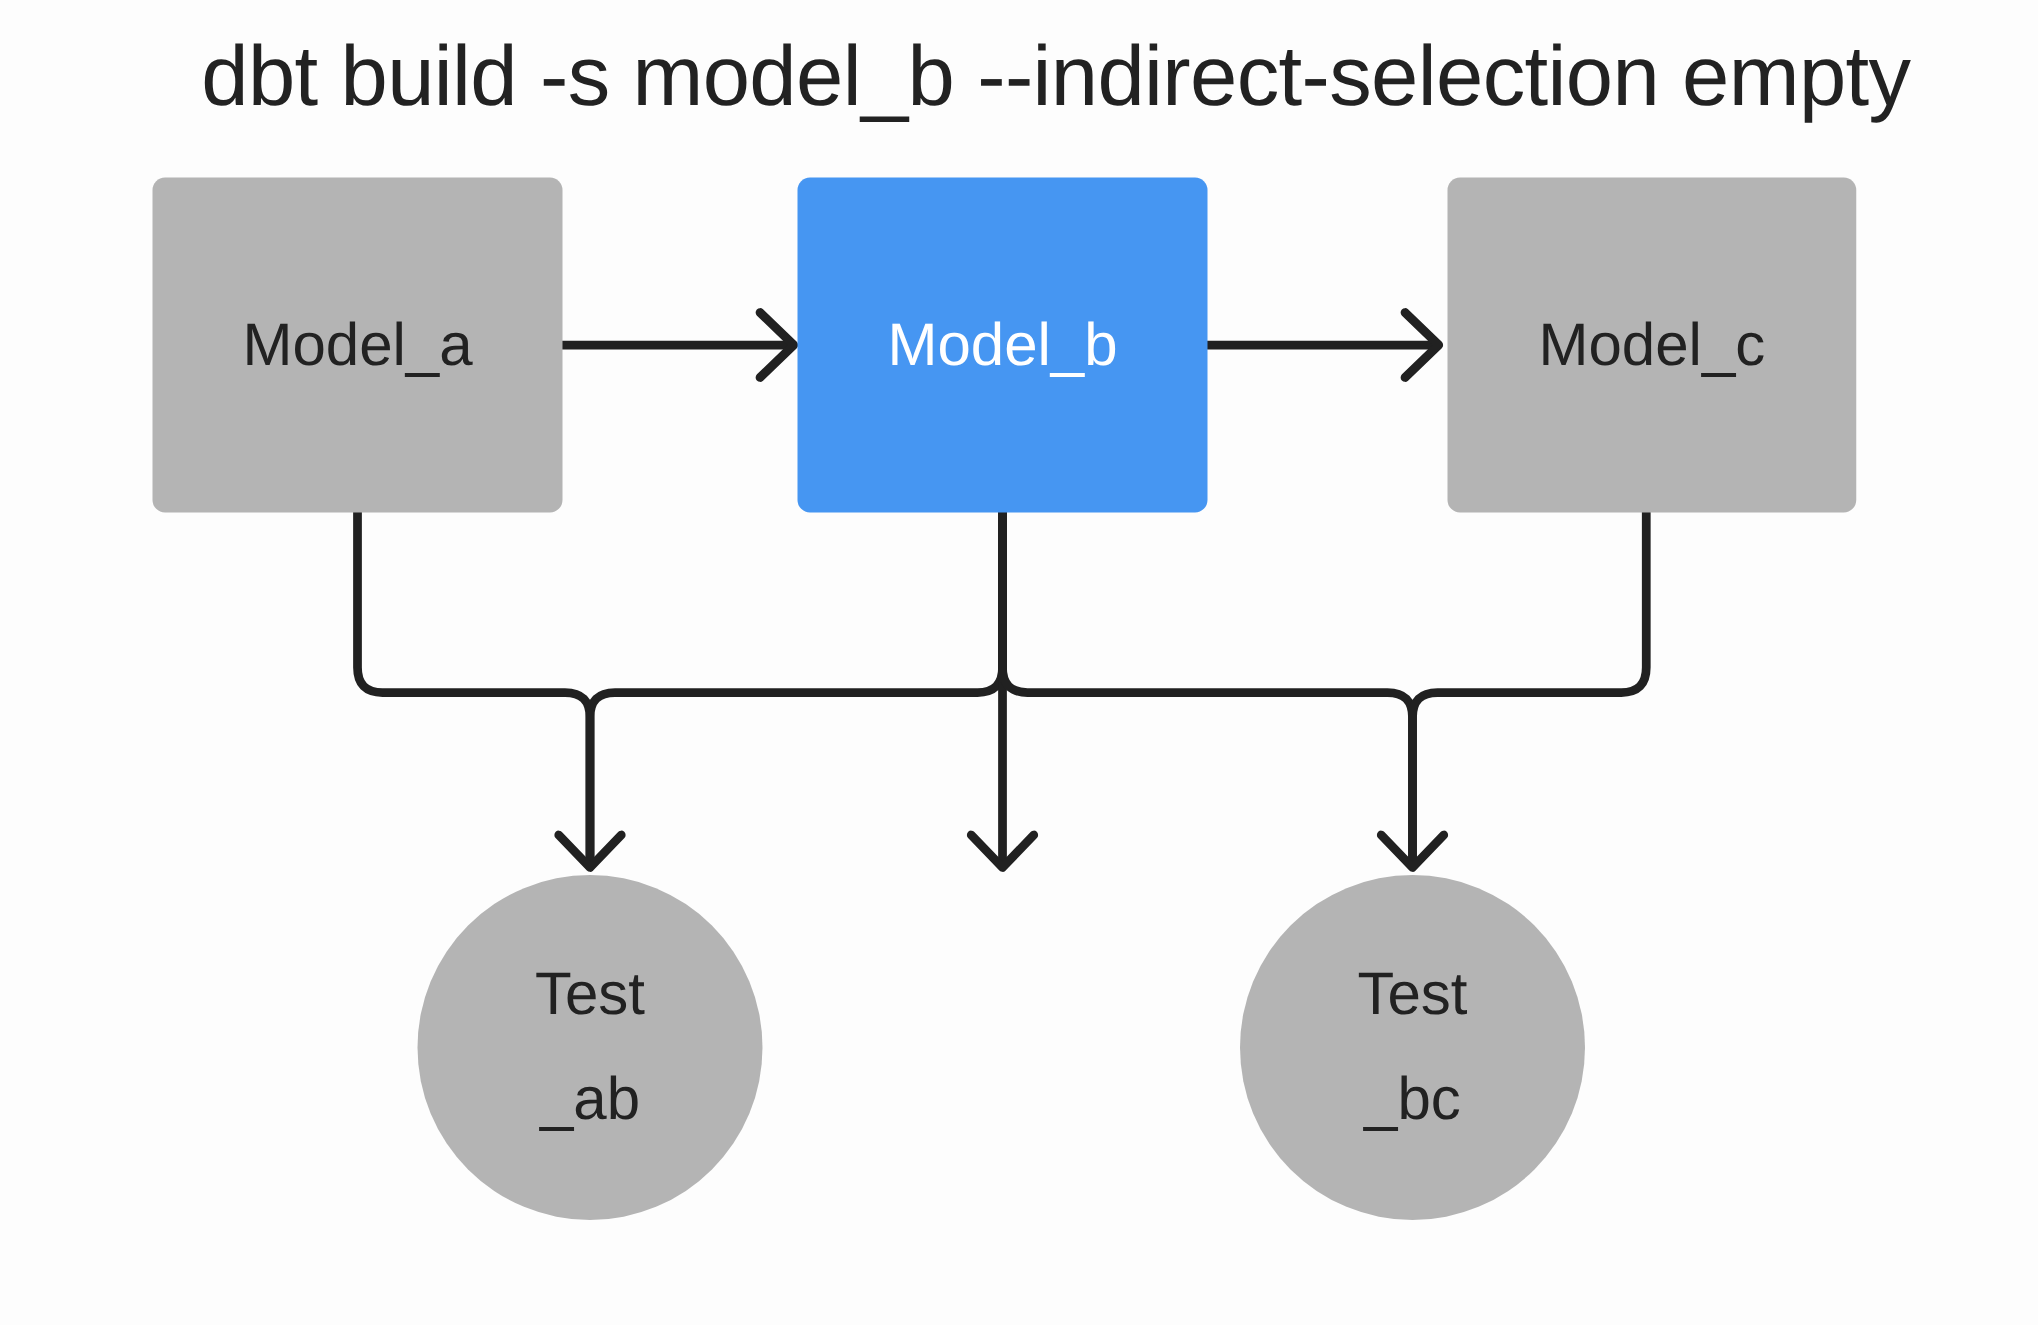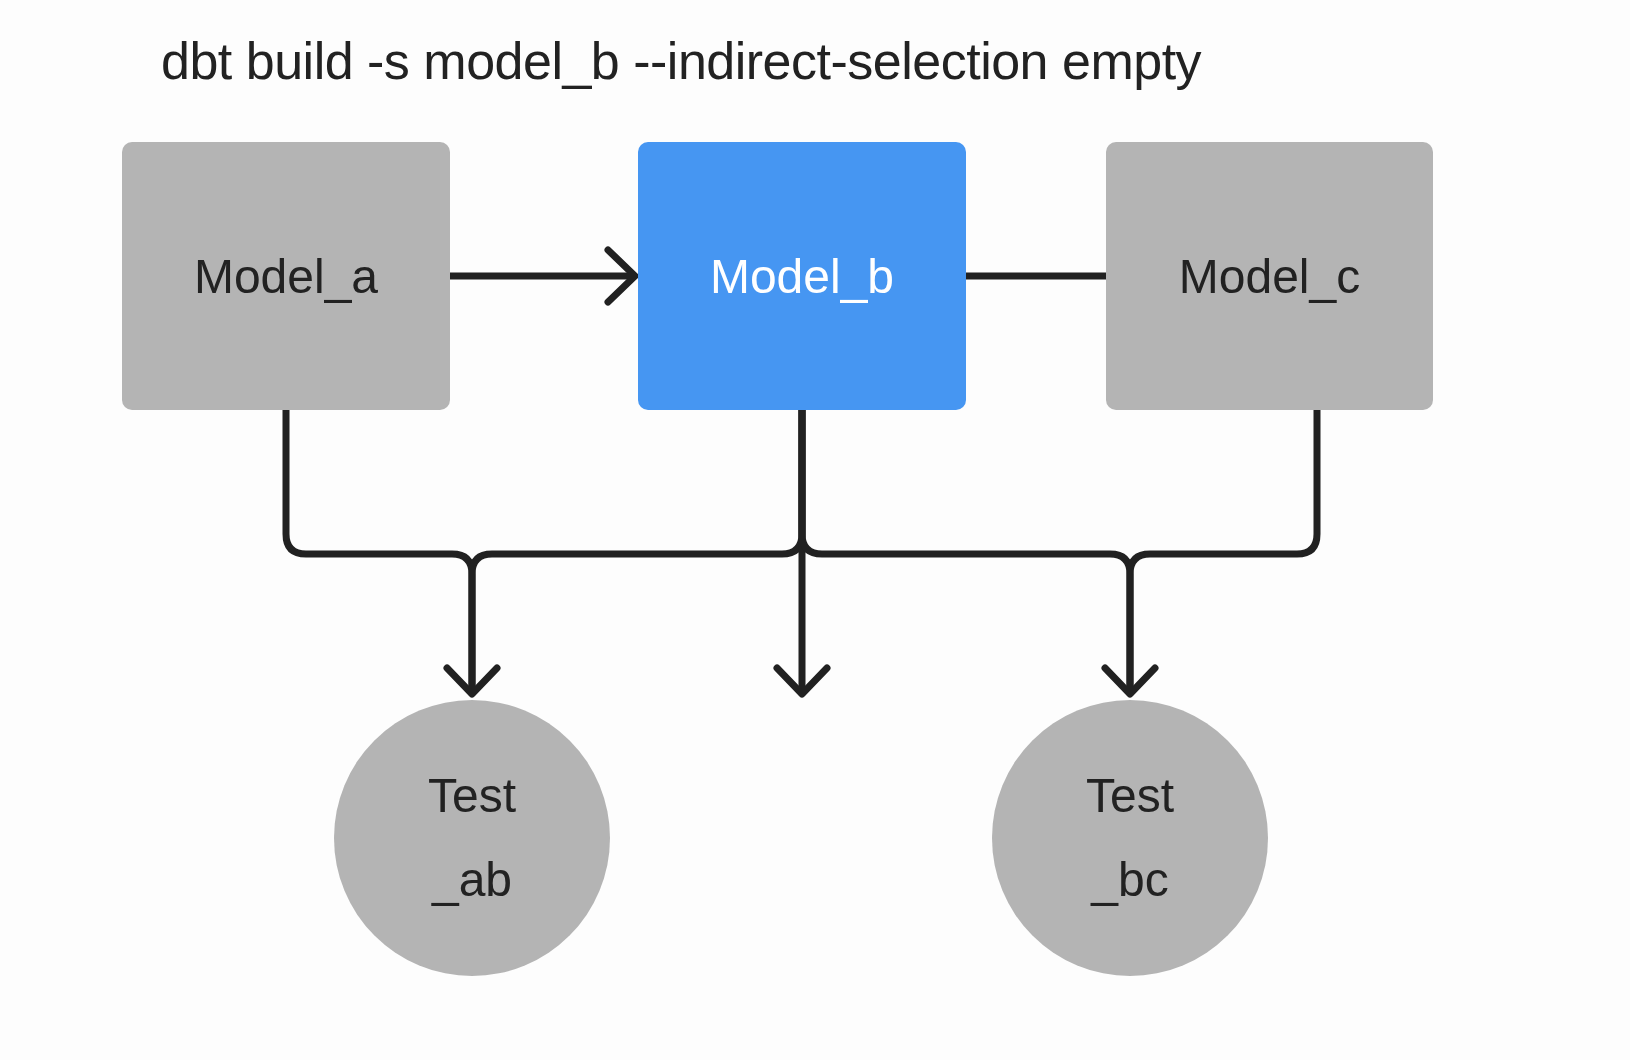--- a/index.html
+++ b/index.html
@@ -12,21 +12,21 @@
     width: 1630px;
     height: 1060px;
     overflow: hidden;
     background: var(--background, #fdfdfd);
     font-family: "Liberation Sans", sans-serif;
   }
   .diagram-title {
     position: absolute;
     left: 161px;
     top: 33px;
-    font-size: 52px;
+    font-size: 68px;
     line-height: 56px;
     letter-spacing: -0.5px;
     color: var(--text-dark, #222);
     white-space: nowrap;
   }
   svg.edge-layer {
     position: absolute;
     left: 0;
     top: 0;
     z-index: 1;
@@ -69,21 +69,21 @@
   .node.circle {
     width: 276px;
     height: 276px;
     top: 700px;
     border-radius: 50%;
     background: var(--node-gray, #b4b4b4);
     line-height: 84px;
   }
   #node-model-a { left: 122px; }
   #node-model-b { left: 638px; }
-  #node-model-c { left: 1106px; width: 327px; }
+  #node-model-c { left: 1158px; width: 327px; }
   #node-test-ab { left: 334px; }
   #node-test-b  { left: 664px; }
   #node-test-bc { left: 992px; }
 </style>
 </head>
 <body>
 
 <div class="canvas" style="--background: #fdfdfd; --node-gray: #b4b4b4; --node-blue: #4696f2; --line: #212121; --text-dark: #222222; --text-light: #ffffff;">
 
   <div class="diagram-title">dbt build -s model_b --indirect-selection empty</div>

